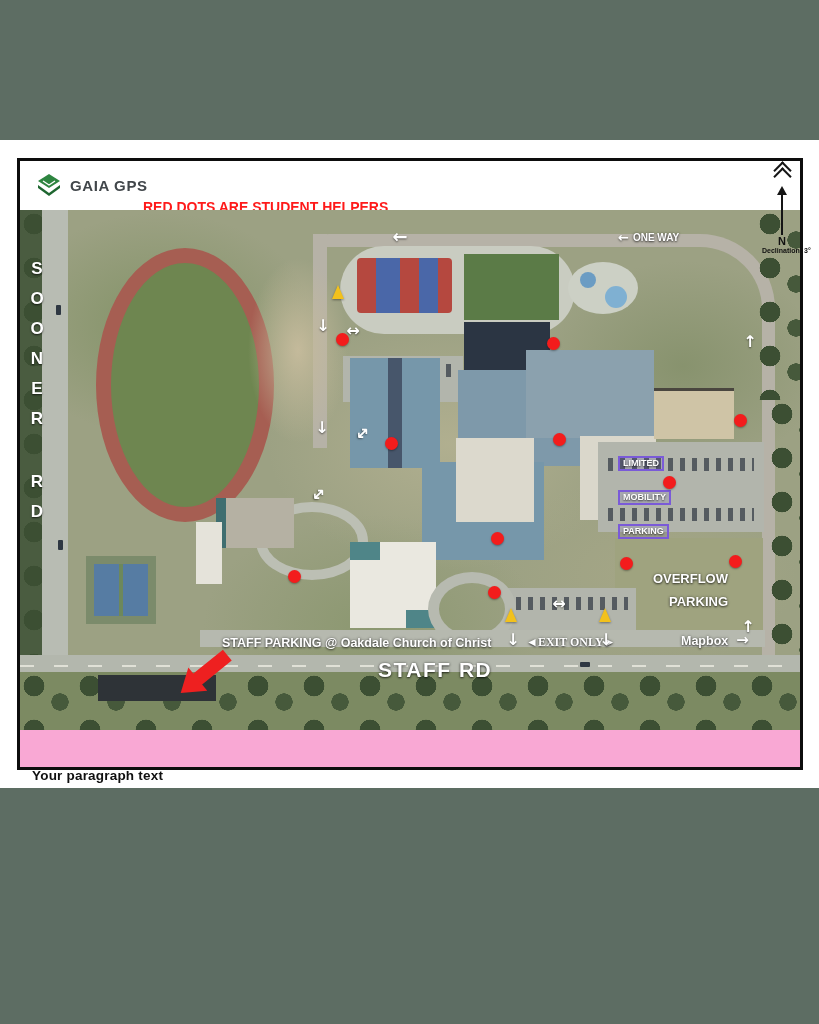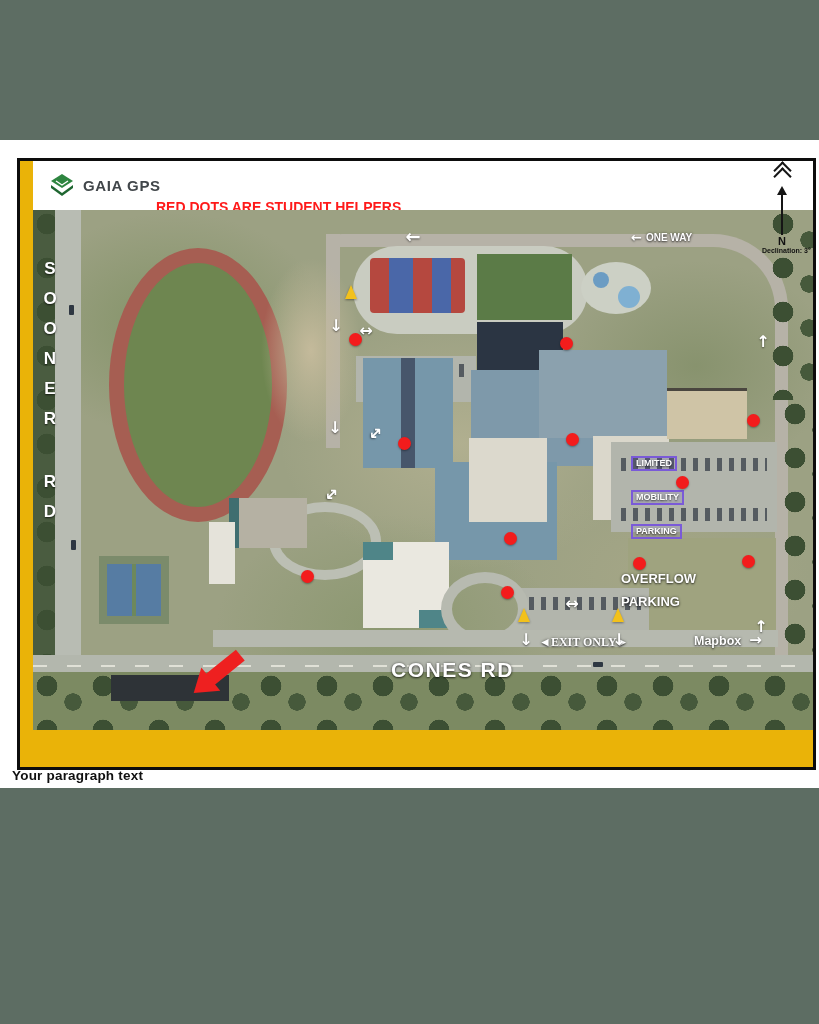--- a/index.html
+++ b/index.html
@@ -3,21 +3,21 @@
 <meta charset="utf-8">
 <style>
   html,body{margin:0;padding:0;width:819px;height:1024px;overflow:hidden;
     font-family:"Liberation Sans",sans-serif;background:#ffffff;position:relative;}
   .band{position:absolute;left:0;width:819px;background:#5d6d63;}
   .band-top{top:0;height:140px;}
   .band-bottom{top:788px;height:236px;}
 
   
   .card{position:absolute;left:17px;top:158px;width:780px;height:606px;
-    border:3px solid #0d0d0d;background:#eab308;padding-left:13px;}
+    border:3px solid #0d0d0d;background:#f9a8d4;}
   .card-header{position:relative;height:49px;background:#fff;}
   .logo{position:absolute;left:16px;top:11px;display:flex;align-items:center;gap:8px;}
   .logo-text{font-size:15px;font-weight:bold;color:#41464a;letter-spacing:.6px;}
   .hdr-lines{position:absolute;left:123px;top:4px;line-height:17px;font-weight:bold;font-size:14px;white-space:pre;}
   .hdr-red{color:#fe1a1a;}
   .hdr-yellow{color:#ffd337;}
 
   
   .north{position:absolute;left:742px;top:3px;width:40px;text-align:center;z-index:20;}
   .chev{width:11px;height:11px;border-top:2.5px solid #151515;border-right:2.5px solid #151515;
@@ -126,21 +126,21 @@
   .card-footer{position:relative;height:37px;background:#fff;}
   .attr{position:absolute;left:10px;top:13px;font-size:7.5px;color:#222;}
   .attr b{color:#111;}
   .attr .sep{display:inline-block;width:18px;}
   .scale{position:absolute;right:12px;top:7px;width:120px;}
   .scale-top{font-size:6.5px;color:#333;text-align:center;}
   .scale-bar{height:4px;border-left:1px solid #444;border-right:1px solid #444;
     border-bottom:1px solid #444;margin-top:1px;}
   .scale-proj{font-size:6.5px;color:#333;text-align:right;margin-top:2px;}
 
-  .caption{position:absolute;left:12px;top:768px;font-size:13.5px;font-weight:bold;
+  .caption{position:absolute;left:32px;top:768px;font-size:13.5px;font-weight:bold;
     color:#101010;letter-spacing:.2px;}
 </style>
 </head>
 <body>
 
 <div class="band band-top"></div>
 <div class="band band-bottom"></div>
 
 <div class="card">
 
@@ -227,30 +227,31 @@
         <span>R</span>
         <div class="gap"></div>
         <span>R</span>
         <span>D</span>
       </div>
     <div class="pbox-stack">
       <span class="pbox">LIMITED</span>
       <span class="pbox">MOBILITY</span>
       <span class="pbox">PARKING</span>
     </div>
-    <div class="wlabel" style="left:588px;top:361px;width:120px;text-align:left;font-size:13px;">
+    <div class="wlabel" style="left:588px;top:361px;width:120px;text-align:right;font-size:13px;">
       <div>OVERFLOW</div>
       <div style="margin-top:8px;">PARKING</div>
     </div>
+    <div class="wlabel" style="left:202px;top:426px;font-size:12.5px;">STAFF PARKING @ Oakdale Church of Christ</div>
     <div class="wlabel" style="left:506px;top:425px;font-size:12px;font-family:Liberation Serif, serif;">◄EXIT ONLY►</div>
     <div class="wlabel composite" style="left:661px;top:423px;font-size:12.5px;gap:8px;">
       <span>Mapbox</span>
       <span class="map-arrow" style="position:static;font-size:15px;">→</span>
     </div>
-    <div class="wlabel" style="left:358px;top:448px;font-size:21px;letter-spacing:1.5px;">CONES RD</div>
+    <div class="wlabel" style="left:358px;top:448px;font-size:21px;letter-spacing:1.5px;">STAFF RD</div>
     <div class="red-big-arrow">
       <div class="rba-shaft"></div>
       <div class="rba-head"></div>
     </div>
   <div class="red-dot" style="left: 315.5px; top: 122.5px;"></div>
       <div class="red-dot" style="left: 526.5px; top: 126.5px;"></div>
       <div class="red-dot" style="left: 364.5px; top: 226.5px;"></div>
       <div class="red-dot" style="left: 532.5px; top: 222.5px;"></div>
       <div class="red-dot" style="left: 642.5px; top: 265.5px;"></div>
       <div class="red-dot" style="left: 713.5px; top: 203.5px;"></div>

